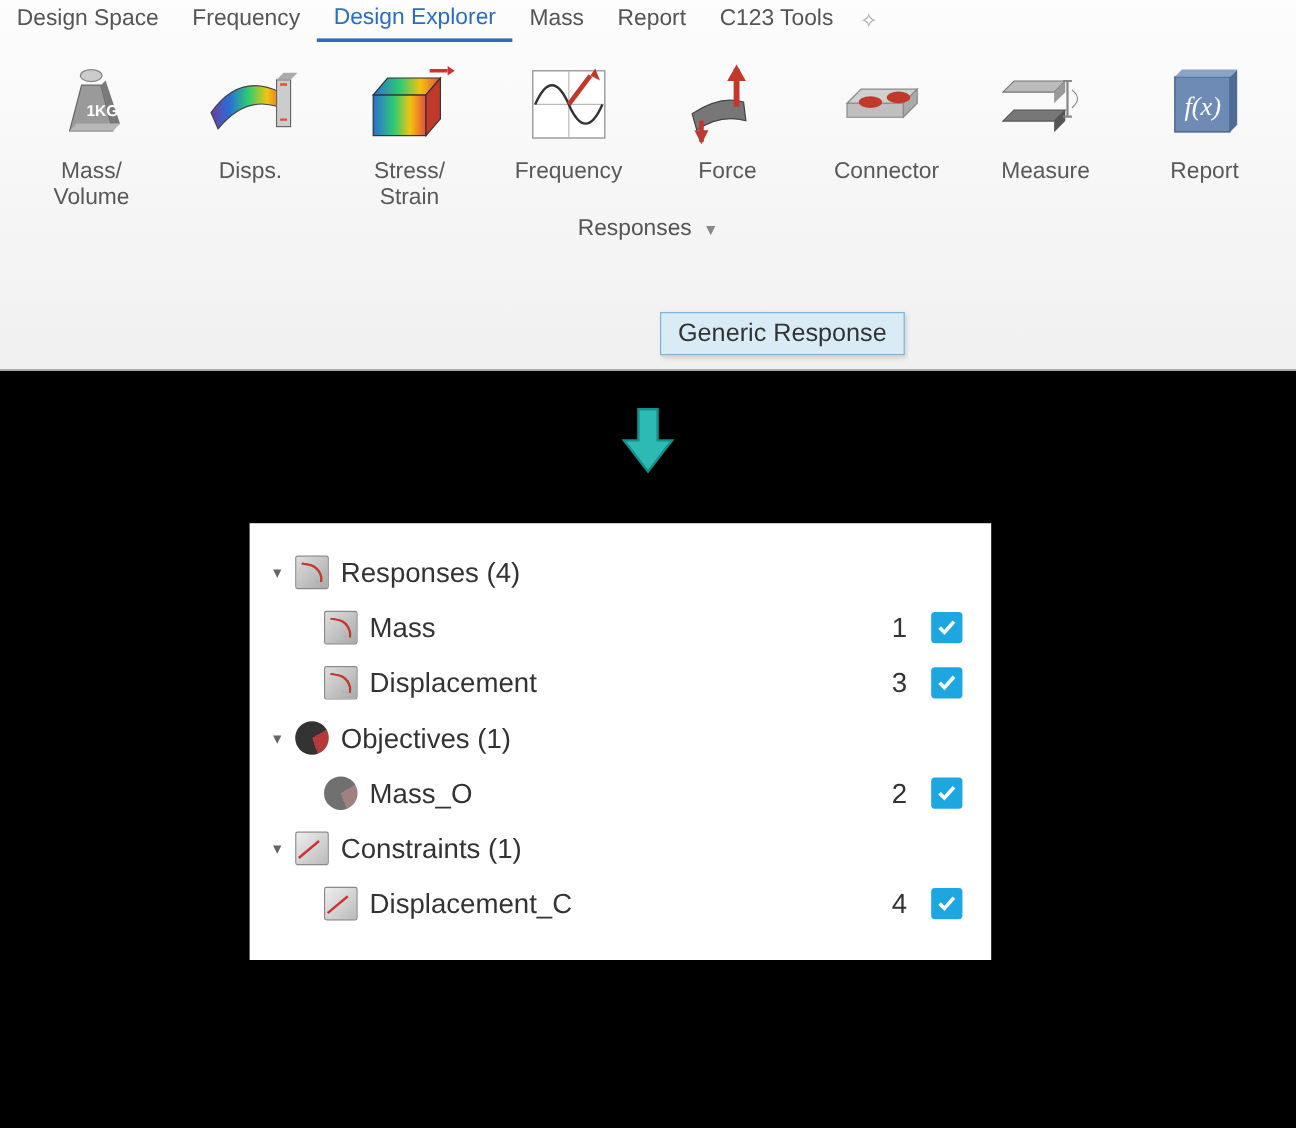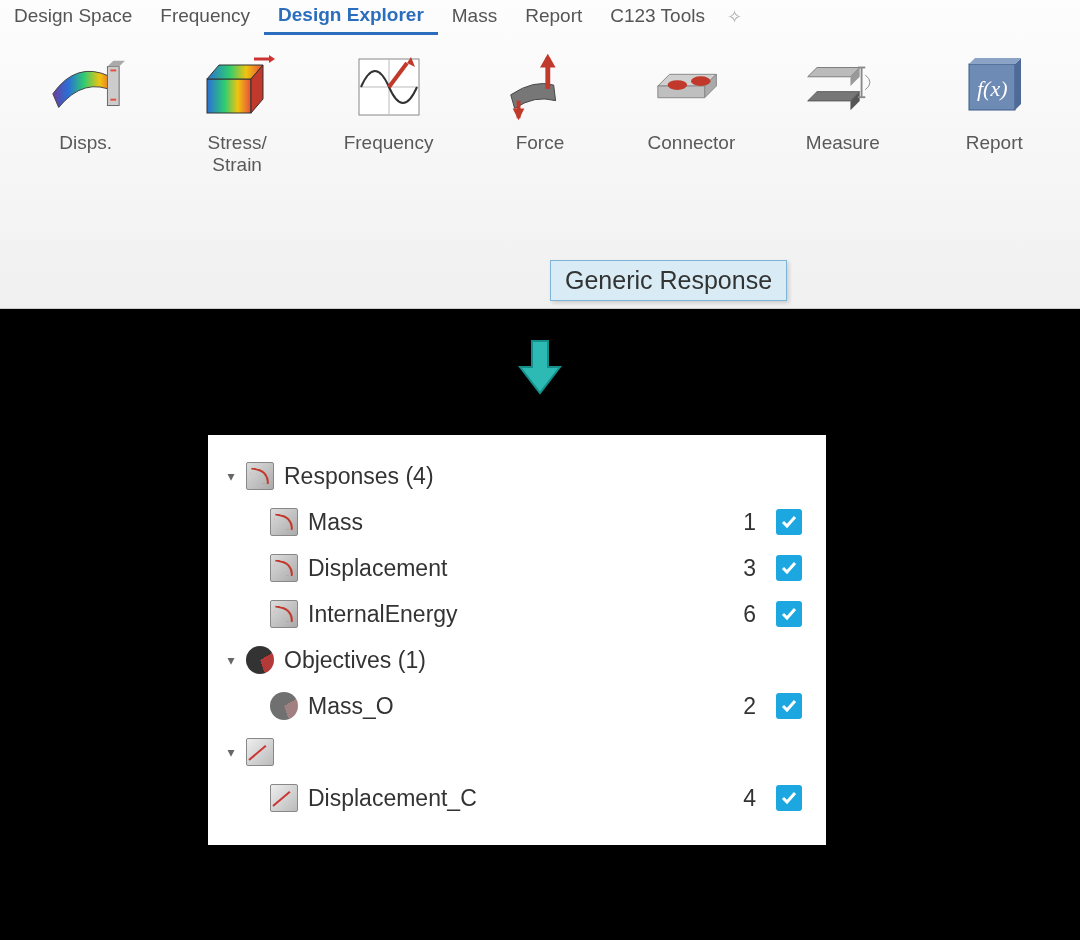--- a/index.html
+++ b/index.html
@@ -1,27 +1,27 @@
 <!DOCTYPE html>
 <html><head>
 <meta charset="utf-8">
 <style>
 html,body{margin:0;padding:0;font-family:Arial,Helvetica,sans-serif;font-size:16px;color:#333;background:#000;width:1080px;height:940px;overflow:hidden}
 .ribbon{background:linear-gradient(#fdfdfd,#f0f0f0);border-bottom:1px solid #ccc;padding:0;position:relative;height:308px}
 .tabs{display:flex;align-items:center;gap:0;padding:0 0 0 0;height:34px;font-size:19px;color:#555}
 .tab{padding:4px 14px 6px;cursor:pointer;white-space:nowrap}
-.tab.active{color:#2a6ebd;border-bottom:3px solid #2a6ebd;font-weight:700}
+.tab.active{color:#2a6ebd;border-bottom:3px solid #2a6ebd;font-weight:400}
 .tab-plus{padding:4px 8px;color:#aaa;font-size:18px}
 .tool-row{display:flex;justify-content:space-around;align-items:flex-start;padding:14px 10px 0 10px}
 .tool{display:flex;flex-direction:column;align-items:center;width:110px;text-align:center;cursor:pointer;font-size:19px;color:#595959;gap:6px}
 .tool .ico{width:78px;height:78px;display:flex;align-items:center;justify-content:center}
 .tool .lbl{line-height:1.15;min-height:44px}
 .group-lbl{text-align:center;font-size:19px;color:#555;margin-top:4px}
 .group-lbl .caret{font-size:13px;color:#888;margin-left:4px}
-.tooltip{position:absolute;left:550px;top:260px;background:#d9ecf5;border:1px solid #7eb5d6;padding:5px 14px;font-size:25px;color:#333;box-shadow:2px 2px 4px rgba(0,0,0,.15)}
+.tooltip{position:absolute;left:550px;top:260px;background:#d9ecf5;border:1px solid #7eb5d6;padding:5px 14px;font-size:21px;color:#333;box-shadow:2px 2px 4px rgba(0,0,0,.15)}
 .arrow-wrap{width:1080px;text-align:center;padding:28px 0 34px}
 .arrow{display:inline-block}
 .tree-panel{background:#fff;width:580px;margin-left:208px;padding:18px 24px 24px 14px;font-size:23px;color:#333;box-shadow:4px 4px 10px rgba(0,0,0,.5)}
 .tree-row{display:flex;align-items:center;height:46px}
 .exp{width:18px;text-align:center;color:#666;font-size:14px;margin-right:6px}
 .ic{width:28px;height:28px;display:inline-flex;align-items:center;justify-content:center;margin-right:10px;flex-shrink:0}
 .lblcell{flex:1;white-space:nowrap}
 .numcell{width:40px;text-align:right;padding-right:20px;color:#333}
 .chk{width:26px;height:26px;background:#1ca7e0;border-radius:3px;display:flex;align-items:center;justify-content:center;flex-shrink:0}
 .chk svg{width:18px;height:18px}
@@ -41,20 +41,33 @@
     <div class="tab">Design Space</div>
     <div class="tab">Frequency</div>
     <div class="tab active">Design Explorer</div>
     <div class="tab">Mass</div>
     <div class="tab">Report</div>
     <div class="tab">C123 Tools</div>
     <div class="tab-plus">✧</div>
   </div>
 
   <div class="tool-row">
+    <div class="tool">
+      <span class="ico">
+        <svg width="76" height="76" viewBox="0 0 76 76">
+          <ellipse cx="38" cy="14" rx="9" ry="5" fill="#ccc" stroke="#888"></ellipse>
+          <path d="M20 60 L30 22 H46 L56 60 Z" fill="#9a9a9a" stroke="#666"></path>
+          <path d="M56 60 L62 54 L50 18 L46 22 Z" fill="#7a7a7a"></path>
+          <path d="M20 60 H56 L62 54 L26 54 Z" fill="#b8b8b8"></path>
+          <text x="34" y="48" font-size="13" fill="#fff" font-weight="bold">1KG</text>
+        </svg>
+      </span>
+      <span class="lbl" style="white-space:pre-line">Mass/
+Volume</span>
+    </div>
 
     <div class="tool">
       <span class="ico">
         <svg width="80" height="70" viewBox="0 0 80 70">
           <defs>
               <linearGradient id="rb" x1="0" x2="1">
                 <stop offset="0" stop-color="#6b3fa0"></stop>
                 <stop offset=".25" stop-color="#2a6fd6"></stop>
                 <stop offset=".5" stop-color="#2ecc71"></stop>
                 <stop offset=".75" stop-color="#f1c40f"></stop>
@@ -155,20 +168,24 @@
           <rect x="10" y="12" width="46" height="46" fill="#6e8bb5" stroke="#3b5a86"></rect>
           <path d="M56 12 L62 6 L62 52 L56 58 Z" fill="#4d6b96"></path>
           <path d="M10 12 L16 6 L62 6 L56 12 Z" fill="#8aa3c7"></path>
           <text x="18" y="44" font-size="22" font-style="italic" fill="#fff" font-family="serif">f(x)</text>
         </svg>
       </span>
       <span class="lbl">Report</span>
     </div>
   </div>
 
+  <div class="group-lbl">
+    <span>Responses</span>
+    <span class="caret">▼</span>
+  </div>
 
   <div class="tooltip">Generic Response</div>
 </div>
 
 <div class="arrow-wrap">
   <span class="arrow">
     <svg width="48" height="60" viewBox="0 0 48 60">
       <path d="M16 4 H32 V30 H44 L24 56 L4 30 H16 Z" fill="#2dbab4" stroke="#148f89" stroke-width="2"></path>
     </svg>
   </span>
@@ -202,33 +219,20 @@
         <span class="resp-ico"></span>
       </span>
     <span class="lblcell">Displacement</span>
     <span class="numcell">3</span>
     <span class="chk">
         <svg viewBox="0 0 18 18">
           <polyline points="3,9 7,13 15,4" fill="none" stroke="#fff" stroke-width="3"></polyline>
         </svg>
       </span>
   </div>
-  <div class="tree-row">
-    <span class="indent"></span>
-    <span class="ic">
-        <span class="resp-ico"></span>
-      </span>
-    <span class="lblcell">InternalEnergy</span>
-    <span class="numcell">6</span>
-    <span class="chk">
-        <svg viewBox="0 0 18 18">
-          <polyline points="3,9 7,13 15,4" fill="none" stroke="#fff" stroke-width="3"></polyline>
-        </svg>
-      </span>
-  </div>
 
   <div class="tree-row">
     <span class="exp">▾</span>
     <span class="ic">
         <span class="obj-ico"></span>
       </span>
     <span class="lblcell">Objectives (1)</span>
   </div>
   <div class="tree-row">
     <span class="indent"></span>
@@ -242,20 +246,21 @@
           <polyline points="3,9 7,13 15,4" fill="none" stroke="#fff" stroke-width="3"></polyline>
         </svg>
       </span>
   </div>
 
   <div class="tree-row">
     <span class="exp">▾</span>
     <span class="ic">
         <span class="con-ico"></span>
       </span>
+    <span class="lblcell">Constraints (1)</span>
   </div>
   <div class="tree-row">
     <span class="indent"></span>
     <span class="ic">
         <span class="con-ico"></span>
       </span>
     <span class="lblcell">Displacement_C</span>
     <span class="numcell">4</span>
     <span class="chk">
         <svg viewBox="0 0 18 18">

